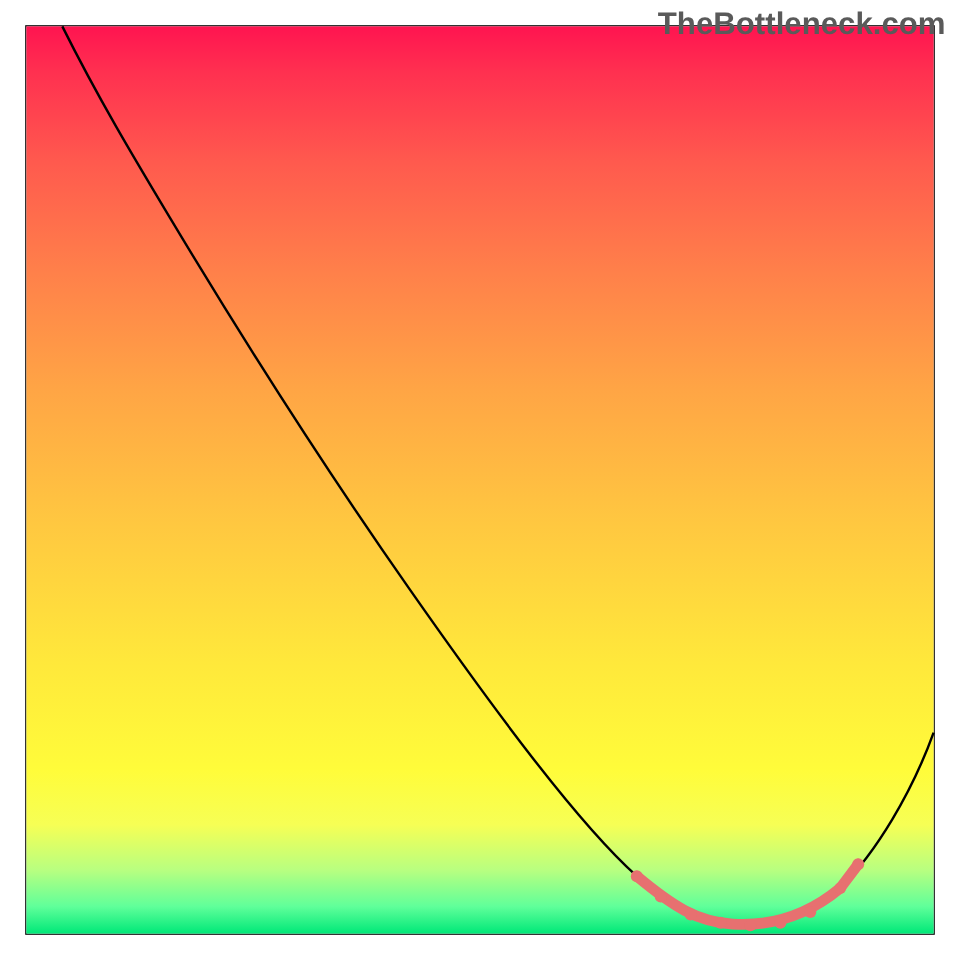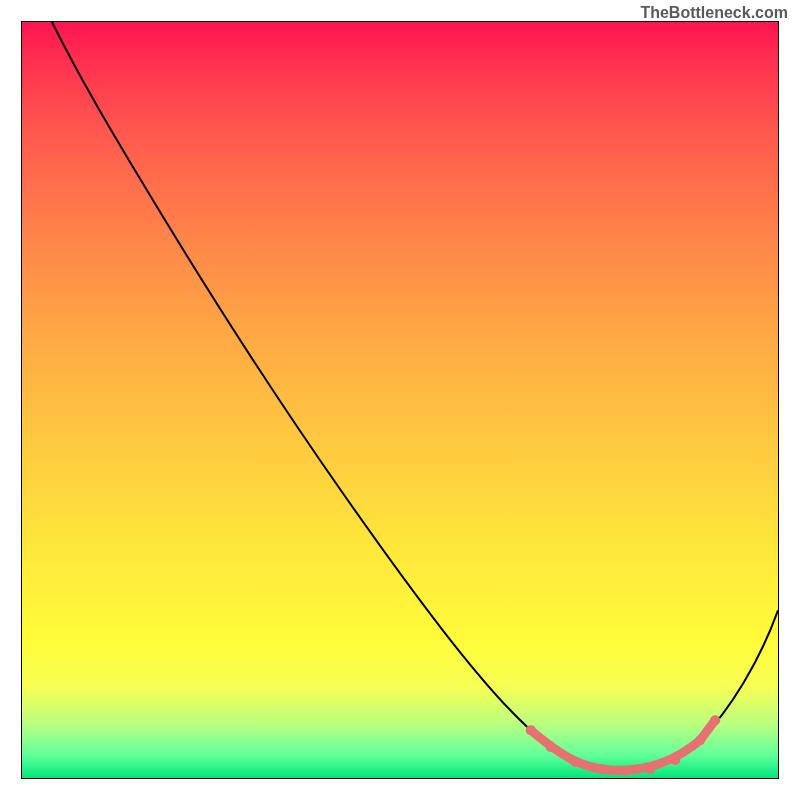--- a/index.html
+++ b/index.html
@@ -7,21 +7,21 @@
     width: 800px;
     height: 800px;
     background: #ffffff;
     position: relative;
     font-family: Arial, sans-serif;
   }
   .watermark {
     position: absolute;
     top: 4px;
     right: 12px;
-    font-size: 16px;
+    font-size: 26px;
     font-weight: bold;
     color: #5a5a5a;
     z-index: 10;
   }
   .plot-area {
     position: absolute;
     left: 21px;
     top: 21px;
     width: 758px;
     height: 758px;

